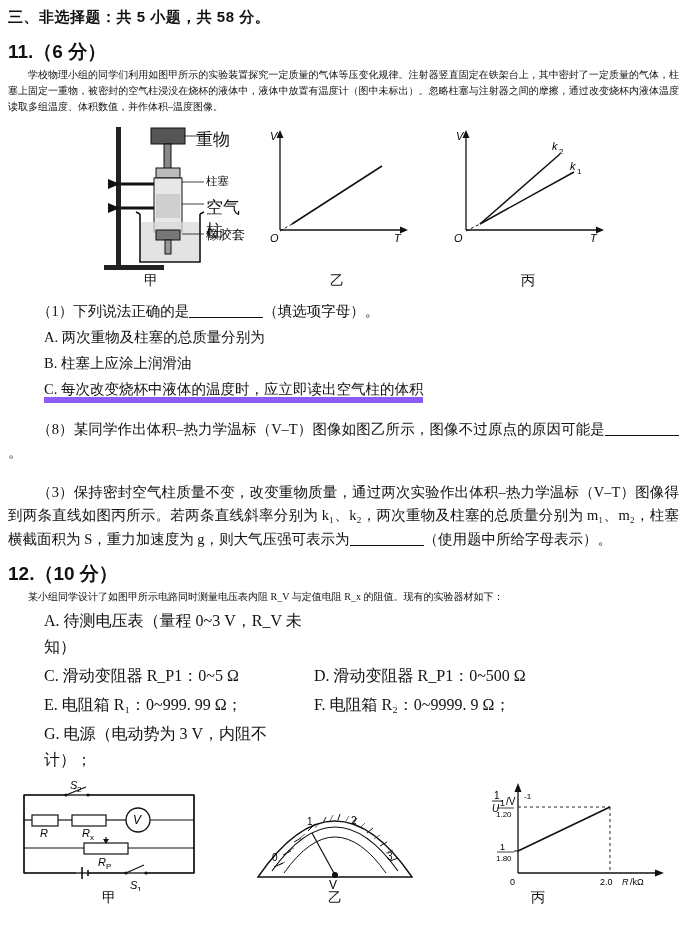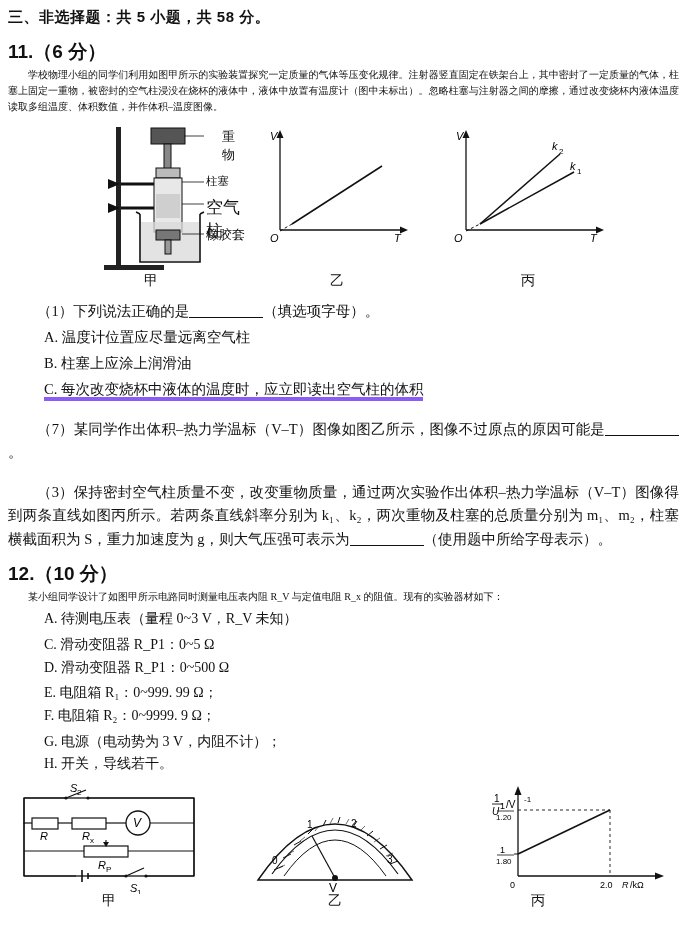--- a/index.html
+++ b/index.html
@@ -44,33 +44,32 @@
     line-height:1.6;
     margin:3px 0 0 44px;
   }
   .blank{
     display:inline-block;
     border-bottom:1px solid #111;
     min-width:74px;
     height:1em;
     vertical-align:-2px;
   }
-  .uline{border-bottom:4px solid #8b5cf6;}
+  .uline{border-bottom:6px solid #8b5cf6;}
   .figrow{position:relative;height:160px;margin-top:6px;}
   .caption{
     text-align:center;
     font-size:14px;
     font-family:"Liberation Sans", sans-serif;
   }
   .two-col{
     display:flex;
     margin:3px 8px 0 44px;
-    font-size:14px;
+    font-size:16px;
     line-height:1.62;
-    flex-direction:column;
   }
   .two-col .c1{width:270px;}
   .two-col .c2{flex:1;}
   .circ-row{position:relative;height:130px;margin-top:4px;}
   svg{display:block;}
   .lbl{font-family:"Liberation Sans", sans-serif;font-size:11px;}
   .italic{font-style:italic;}
 </style>
 </head>
 <body>
@@ -110,21 +109,21 @@
 
         <rect x="60" y="108" width="24" height="10" fill="#777" stroke="#111"></rect>
 
         <rect x="69" y="118" width="6" height="14" fill="#999" stroke="#111"></rect>
 
         <path d="M88 14 L108 14" stroke="#111" stroke-width="0.8"></path>
         <path d="M86 60 L108 60" stroke="#111" stroke-width="0.8"></path>
         <path d="M86 82 L108 82" stroke="#111" stroke-width="0.8"></path>
         <path d="M86 112 L108 112" stroke="#111" stroke-width="0.8"></path>
       </svg>
-      <div style="position:absolute;left:126px;top:6px;font-size:13px;font-family:Liberation Serif, serif;">重物</div>
+      <div style="position:absolute;left:100px;top:6px;font-size:17px;font-family:Liberation Serif, serif;">重物</div>
       <div style="position:absolute;left:110px;top:52px;font-size:11.5px;font-family:'Liberation Sans',sans-serif;">柱塞</div>
       <div style="position:absolute;left:110px;top:74px;font-size:17px;font-family:'Liberation Sans',sans-serif;">空气柱</div>
       <div style="position:absolute;left:110px;top:104px;font-size:13px;font-family:'Liberation Sans',sans-serif;">橡胶套</div>
     </div>
     <div style="position:absolute;left:96px;top:150px;width:110px;" class="caption">甲</div>
 
     <div style="position:absolute;left:262px;top:6px;">
       <svg width="150" height="130" viewBox="0 0 150 130">
         <line x1="18" y1="8" x2="18" y2="102" stroke="#111" stroke-width="1.3"></line>
         <polygon points="18,2 14.5,10 21.5,10" fill="#111"></polygon>
@@ -157,26 +156,26 @@
           <text x="129" y="46" style="font-size:8px;font-family:'Liberation Sans',sans-serif;">1</text>
       </svg>
     </div>
     <div style="position:absolute;left:448px;top:150px;width:160px;" class="caption">丙</div>
   </div>
 
   <div class="sub" style="margin-top:18px;">
     <span>（1）下列说法正确的是</span><span class="blank"></span><span>（填选项字母）。</span>
   </div>
 
-  <div class="opt">A. 温度计位置应尽量远离空气柱</div>
+  <div class="opt">A. 两次重物及柱塞的总质量分别为</div>
   <div class="opt">B. 柱塞上应涂上润滑油</div>
   <div class="opt"><span class="uline">C. 每次改变烧杯中液体的温度时，应立即读出空气柱的体积</span></div>
 
   <div class="sub">
-    <span>（7）某同学作出体积–热力学温标（V–T）图像如图乙所示，图像不过原点的原因可能是</span><span class="blank"></span><span>。</span>
+    <span>（8）某同学作出体积–热力学温标（V–T）图像如图乙所示，图像不过原点的原因可能是</span><span class="blank"></span><span>。</span>
   </div>
 
   <div class="sub">
     <span>（3）保持密封空气柱质量不变，改变重物质量，通过两次实验作出体积–热力学温标（V–T）图像得到两条直线如图丙所示。若两条直线斜率分别为 k₁、k₂，两次重物及柱塞的总质量分别为 m₁、m₂，柱塞横截面积为 S，重力加速度为 g，则大气压强可表示为</span><span class="blank"></span><span>（使用题中所给字母表示）。</span>
   </div>
 
   <div class="qnum">12.（10 分）</div>
   <div class="para">某小组同学设计了如图甲所示电路同时测量电压表内阻 R_V 与定值电阻 R_x 的阻值。现有的实验器材如下：</div>
 
   <div class="two-col">
@@ -185,21 +184,20 @@
   <div class="two-col">
     <div class="c1">C. 滑动变阻器 R_P1：0~5 Ω</div>
     <div class="c2">D. 滑动变阻器 R_P1：0~500 Ω</div>
   </div>
   <div class="two-col">
     <div class="c1">E. 电阻箱 R₁：0~999. 99 Ω；</div>
     <div class="c2">F. 电阻箱 R₂：0~9999. 9 Ω；</div>
   </div>
   <div class="two-col">
     <div class="c1">G. 电源（电动势为 3 V，内阻不计）；</div>
-    <div class="c2">H. 开关，导线若干。</div>
   </div>
 
   <div class="circ-row">
 
     <div style="position:absolute;left:14px;top:4px;">
       <svg width="190" height="110" viewBox="0 0 190 110">
 
         <rect x="10" y="14" width="170" height="78" fill="none" stroke="#111" stroke-width="1.3"></rect>
 
         <line x1="10" y1="14" x2="10" y2="40" stroke="#111" stroke-width="1.3"></line>

